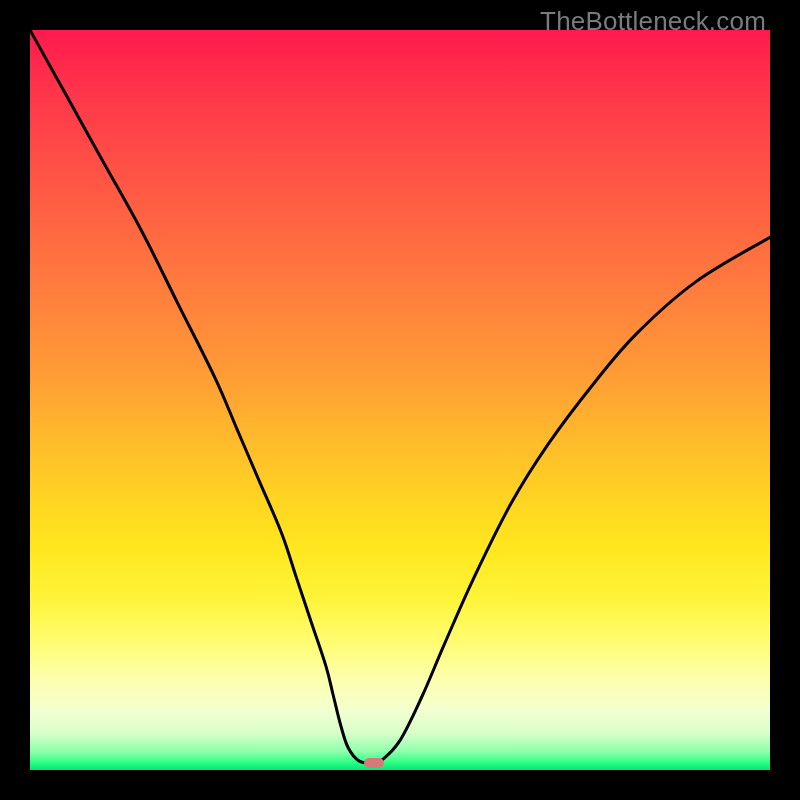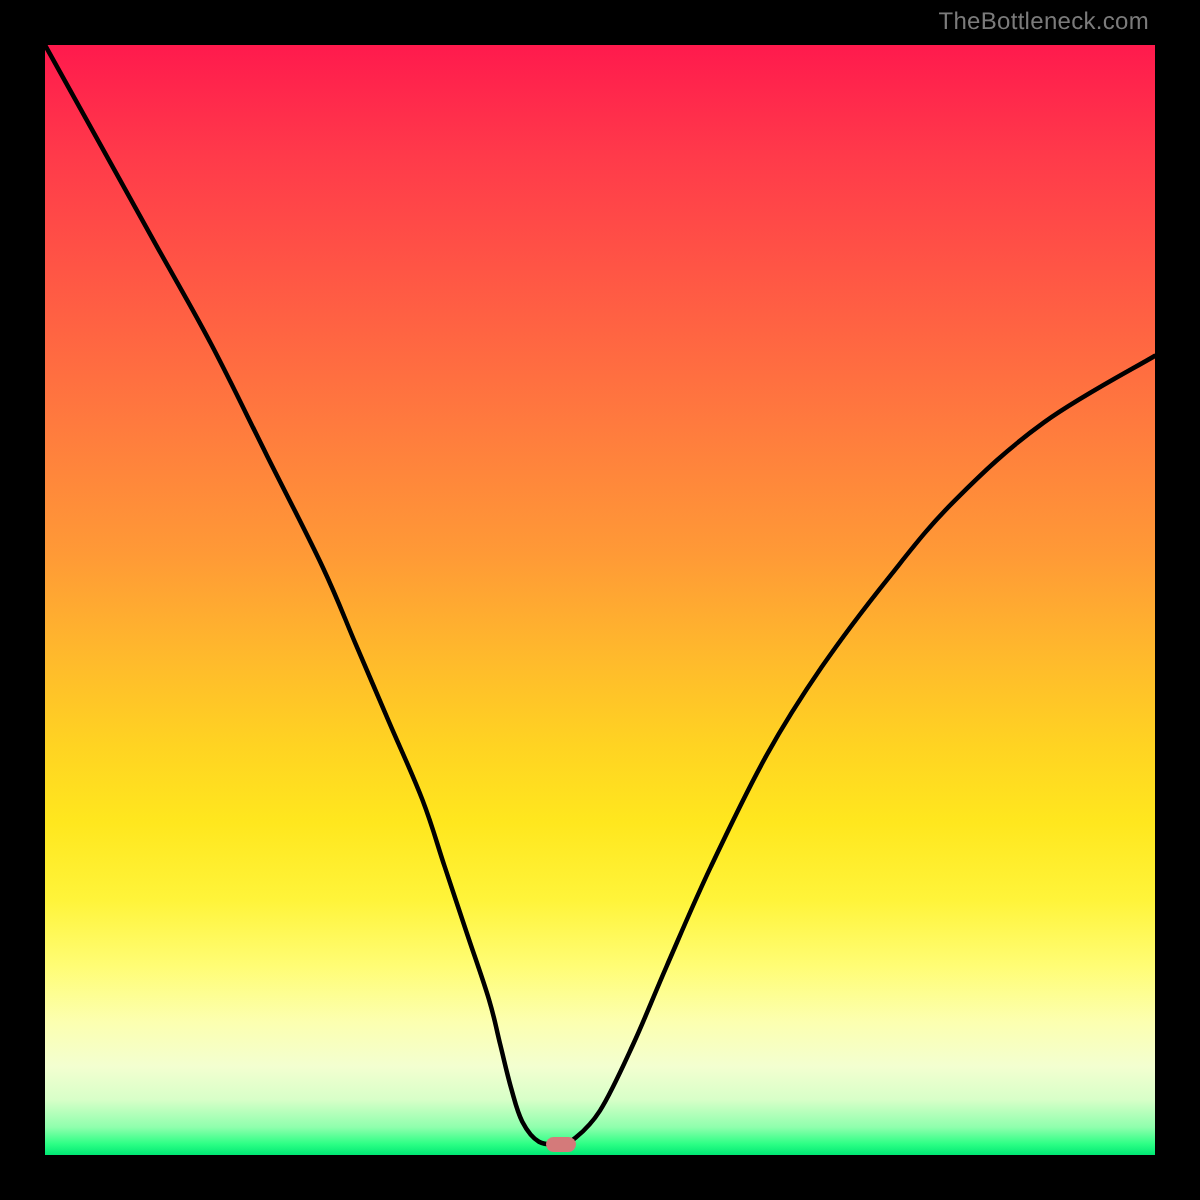--- a/index.html
+++ b/index.html
@@ -46,21 +46,21 @@
       #8fffad 97.5%,
       #2dff85 99%,
       #00e874 100%
     );
   }
   .watermark {
     position: absolute;
     top: 6px;
     right: 34px;
     color: #7b7b7b;
-    font-size: 16px;
+    font-size: 26px;
     font-weight: 500;
     letter-spacing: 0.2px;
   }
   svg.curve {
     position: absolute;
     inset: 0;
     width: 100%;
     height: 100%;
   }
   .marker {

